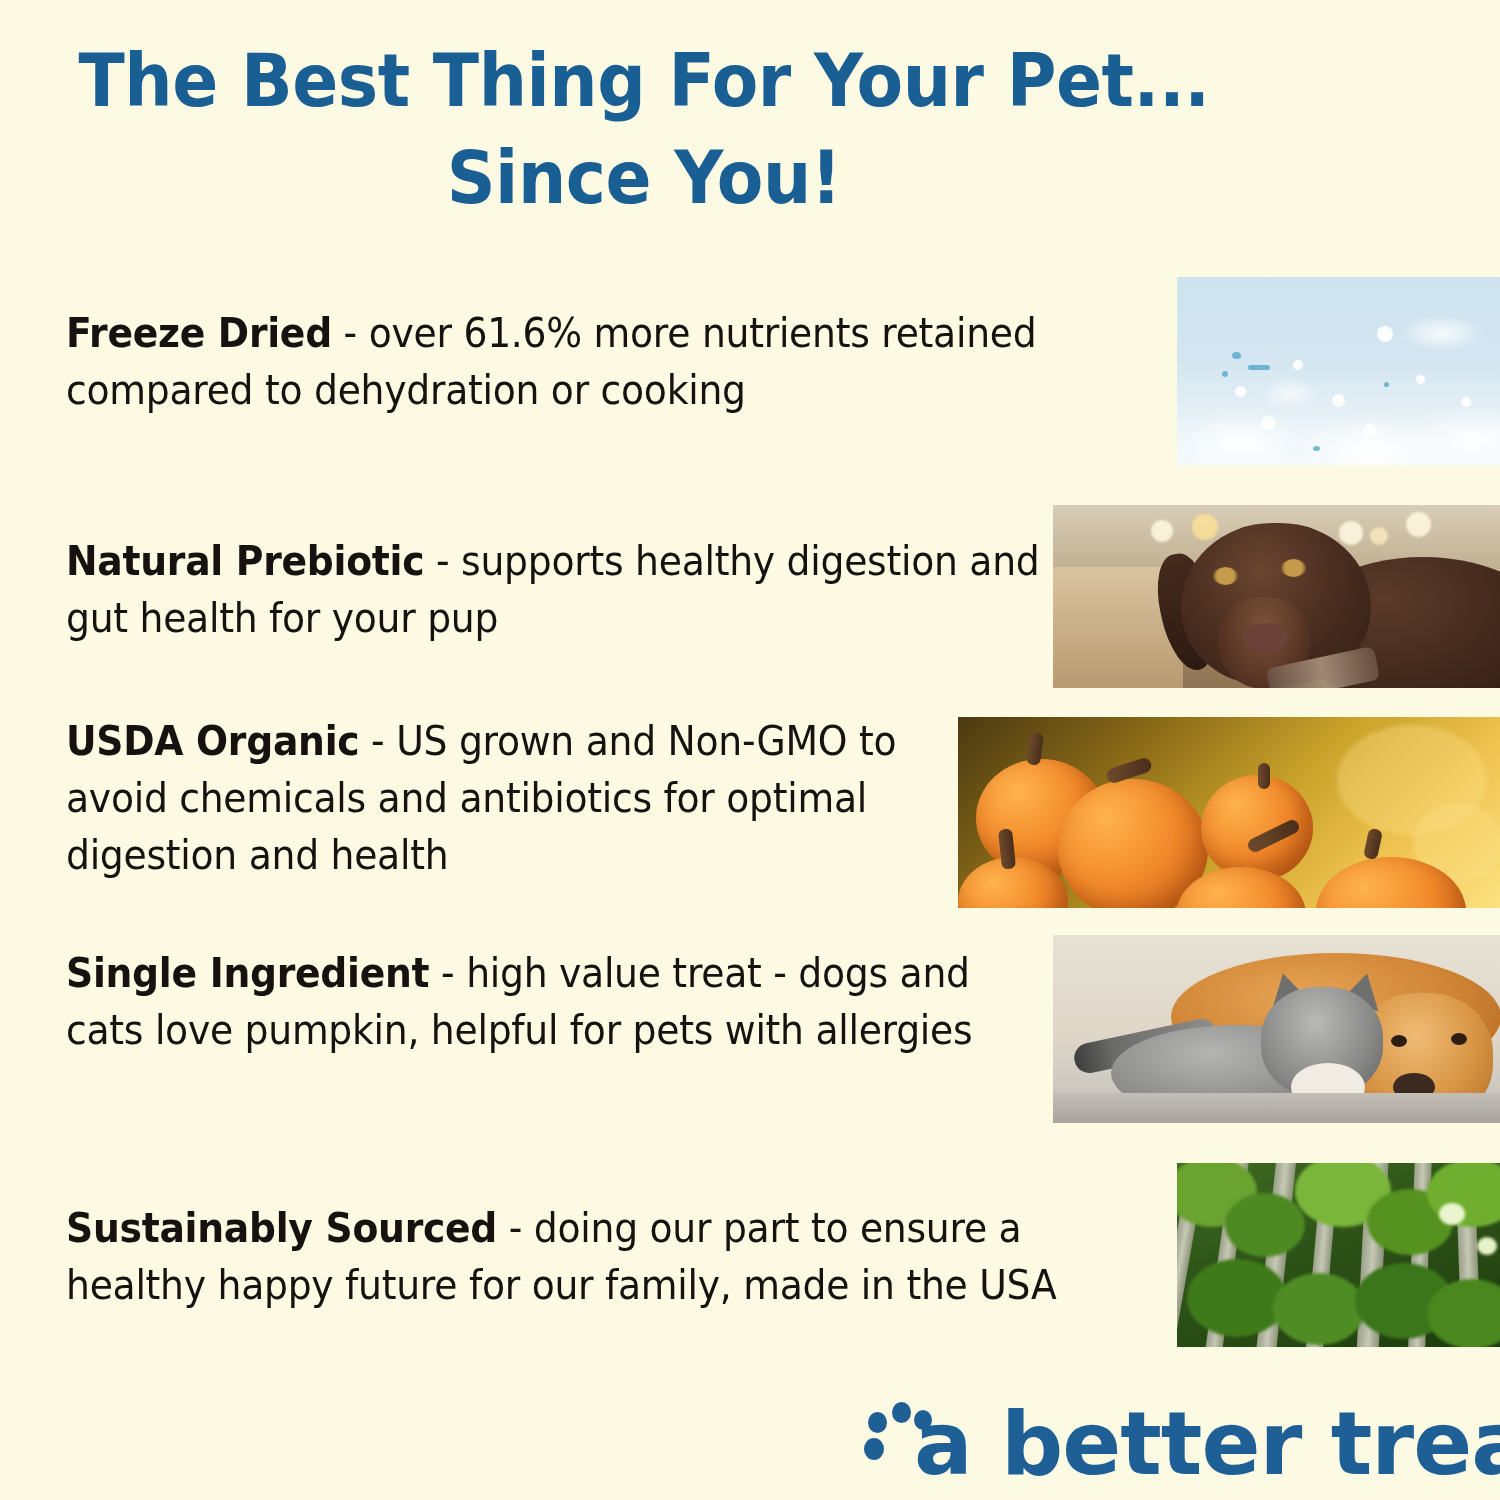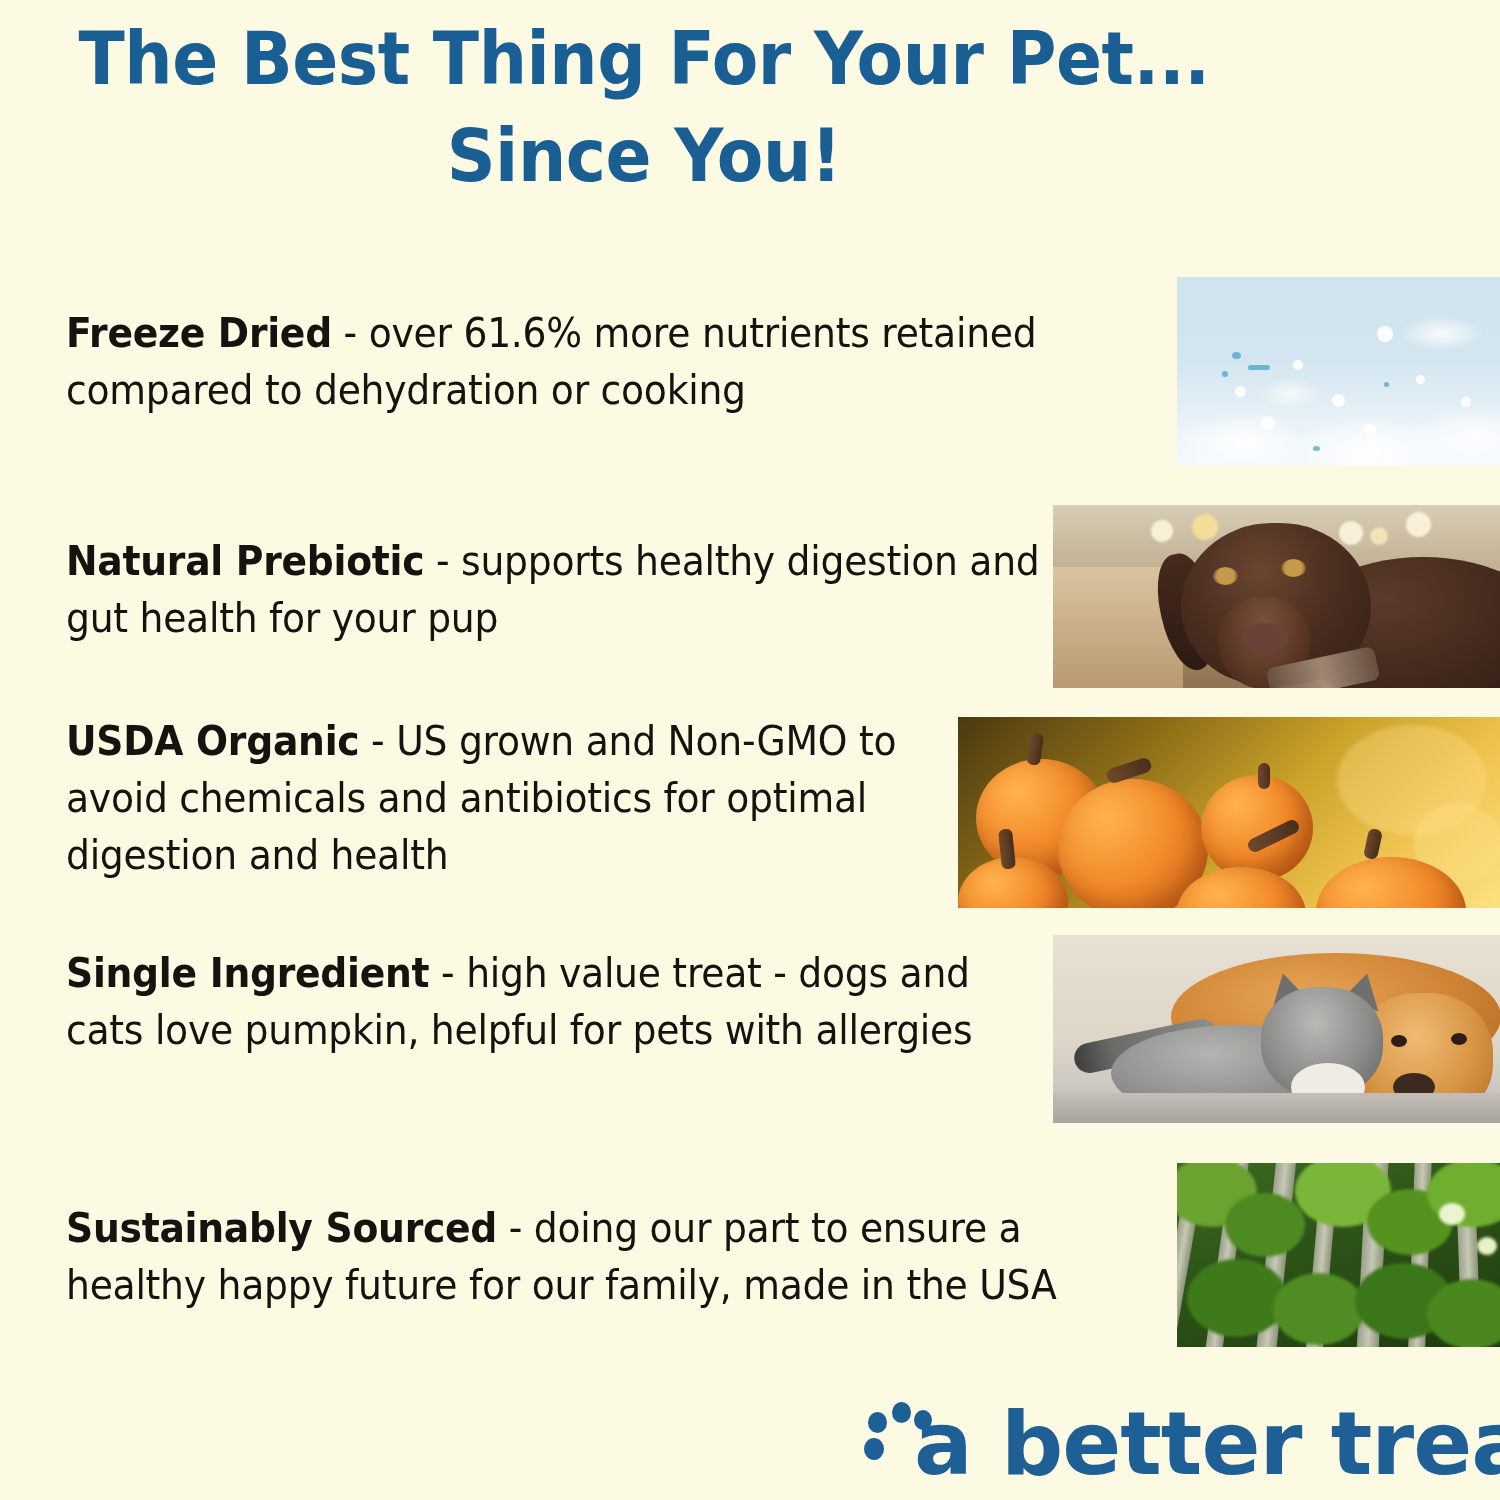--- a/index.html
+++ b/index.html
@@ -12,21 +12,21 @@
     background: #fdfae4;
     font-family: "Liberation Sans", sans-serif;
     overflow: hidden;
     position: relative;
   }
 
   
   .title-block {
     position: absolute;
     left: 0;
-    top: 10px;
+    top: 32px;
     width: 1288px;
     text-align: center;
   }
   .title-line {
     color: #1a5f93;
     font-family: "DejaVu Sans", sans-serif;
     font-weight: bold;
     font-size: 73px;
     line-height: 97px;
     letter-spacing: -0.5px;

